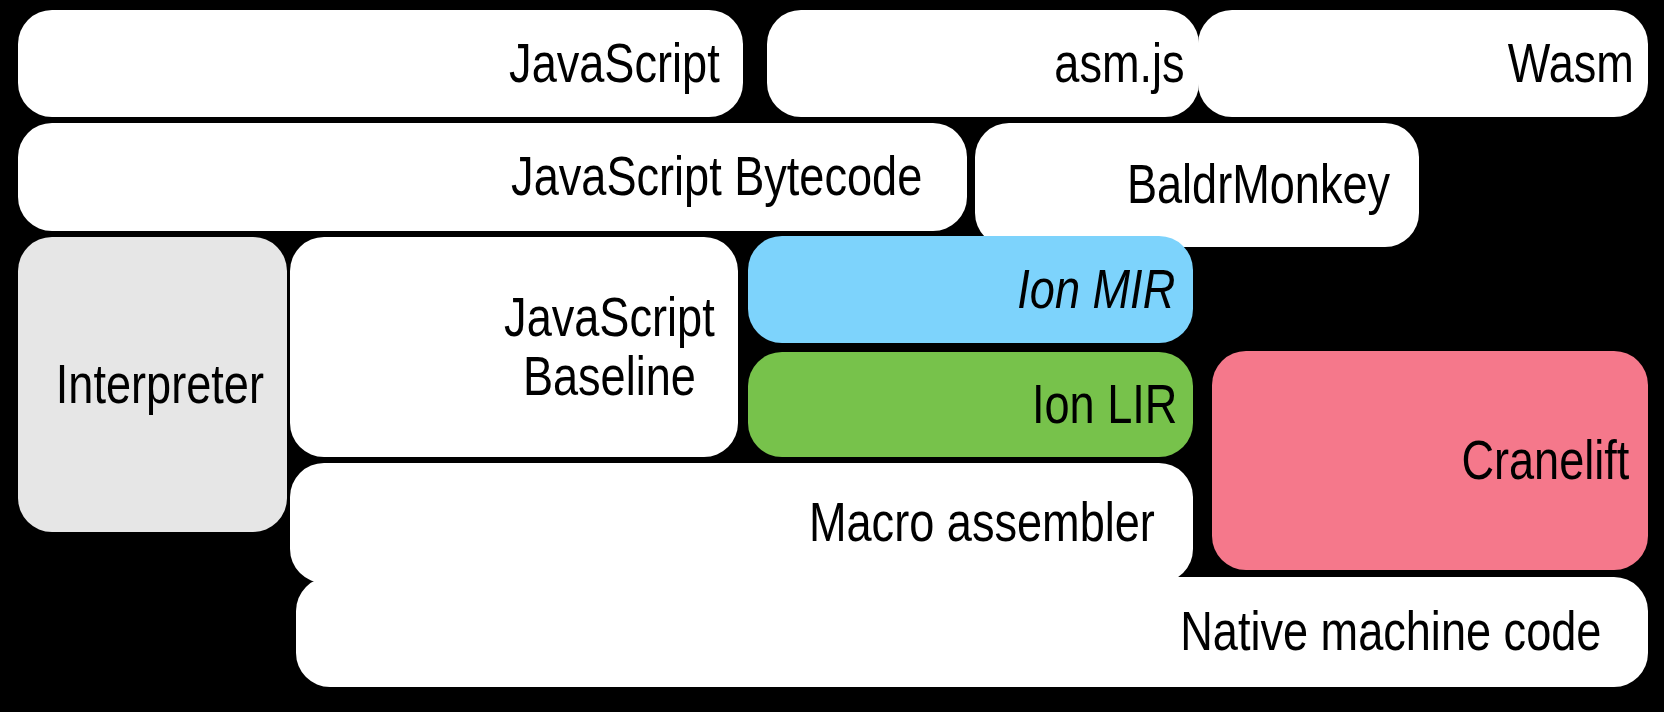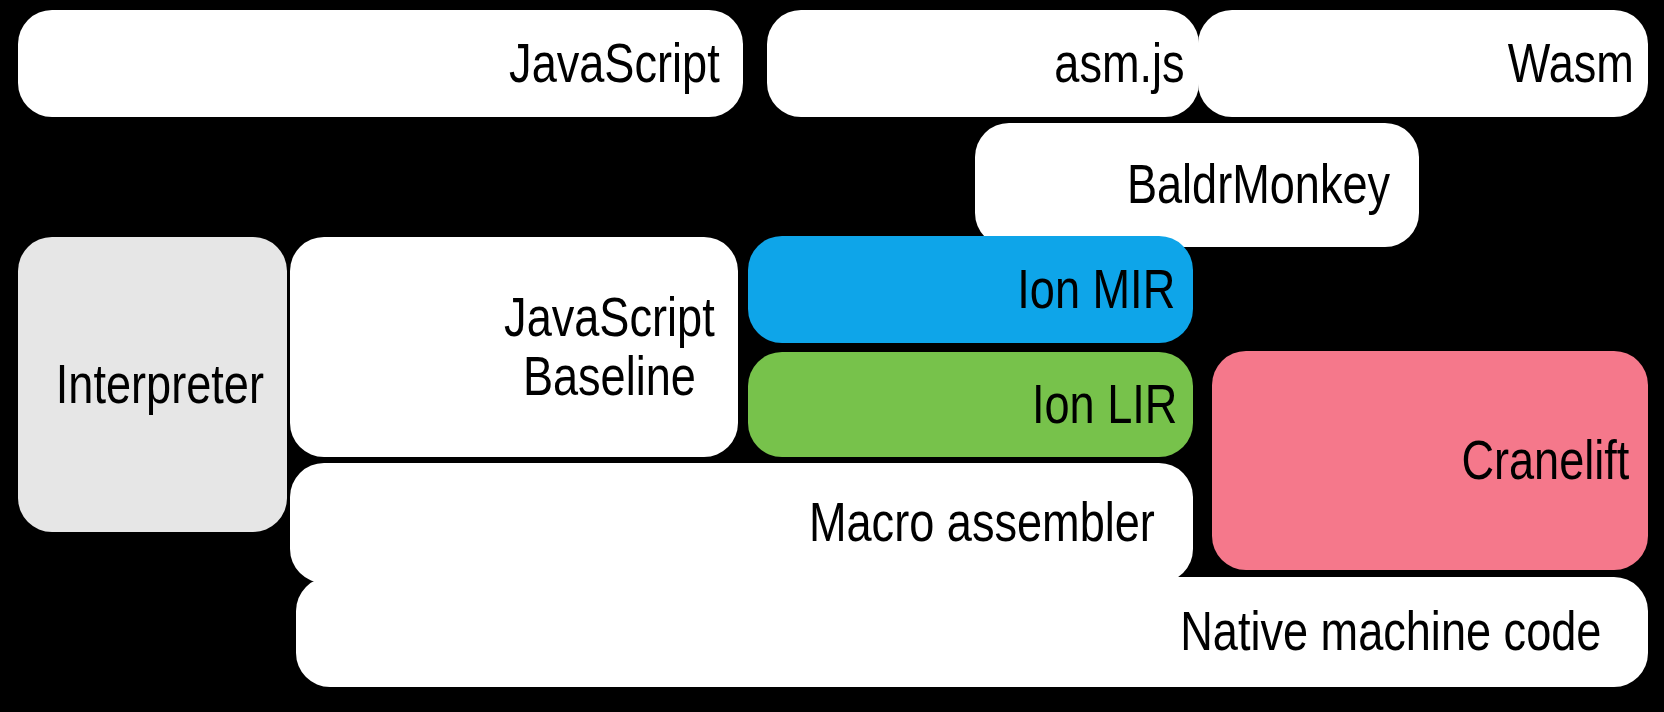--- a/index.html
+++ b/index.html
@@ -38,31 +38,34 @@
 <div class="stage" id="stage" style="background: rgb(0, 0, 0); width: 1664px; height: 712px;">
     <div class="box" style="left: 18px; top: 10px; width: 725px; height: 107px; background: rgb(255, 255, 255);">
       <span class="label" style="color: rgb(0, 0, 0);">JavaScript</span>
     </div>
     <div class="box" style="left: 757px; top: 10px; width: 432px; height: 107px; background: rgb(255, 255, 255); margin-left: 10px;">
       <span class="label" style="color: rgb(0, 0, 0);">asm.js</span>
     </div>
     <div class="box" style="left: 1198px; top: 10px; width: 450px; height: 107px; background: rgb(255, 255, 255);">
       <span class="label" style="color: rgb(0, 0, 0);">Wasm</span>
     </div>
+    <div class="box" style="left: 18px; top: 123px; width: 949px; height: 108px; background: rgb(255, 255, 255);">
+      <span class="label" style="color: rgb(0, 0, 0);">JavaScript Bytecode</span>
+    </div>
     <div class="box" style="left: 975px; top: 123px; width: 444px; height: 124px; background: rgb(255, 255, 255);">
       <span class="label" style="color: rgb(0, 0, 0);">BaldrMonkey</span>
     </div>
     <div class="box" style="left: 18px; top: 237px; width: 269px; height: 295px; background: rgb(230, 230, 230);">
       <span class="label" style="color: rgb(0, 0, 0);">Interpreter</span>
     </div>
     <div class="box" style="left: 290px; top: 237px; width: 448px; height: 220px; background: rgb(255, 255, 255);">
       <span class="label" style="color: rgb(0, 0, 0);">JavaScript
 Baseline</span>
     </div>
-    <div class="box" style="left: 748px; top: 236px; width: 445px; height: 107px; background: #0ea5e9;">
+    <div class="box" style="left: 748px; top: 236px; width: 445px; height: 107px; background: #7dd3fc; font-style: italic;">
       <span class="label" style="color: rgb(0, 0, 0);">Ion MIR</span>
     </div>
     <div class="box" style="left: 748px; top: 352px; width: 445px; height: 105px; background: rgb(119, 194, 75);">
       <span class="label" style="color: rgb(0, 0, 0);">Ion LIR</span>
     </div>
     <div class="box" style="left: 1212px; top: 351px; width: 436px; height: 219px; background: rgb(245, 120, 139);">
       <span class="label" style="color: rgb(0, 0, 0);">Cranelift</span>
     </div>
     <div class="box" style="left: 290px; top: 463px; width: 903px; height: 120px; background: rgb(255, 255, 255);">
       <span class="label" style="color: rgb(0, 0, 0);">Macro assembler</span>

